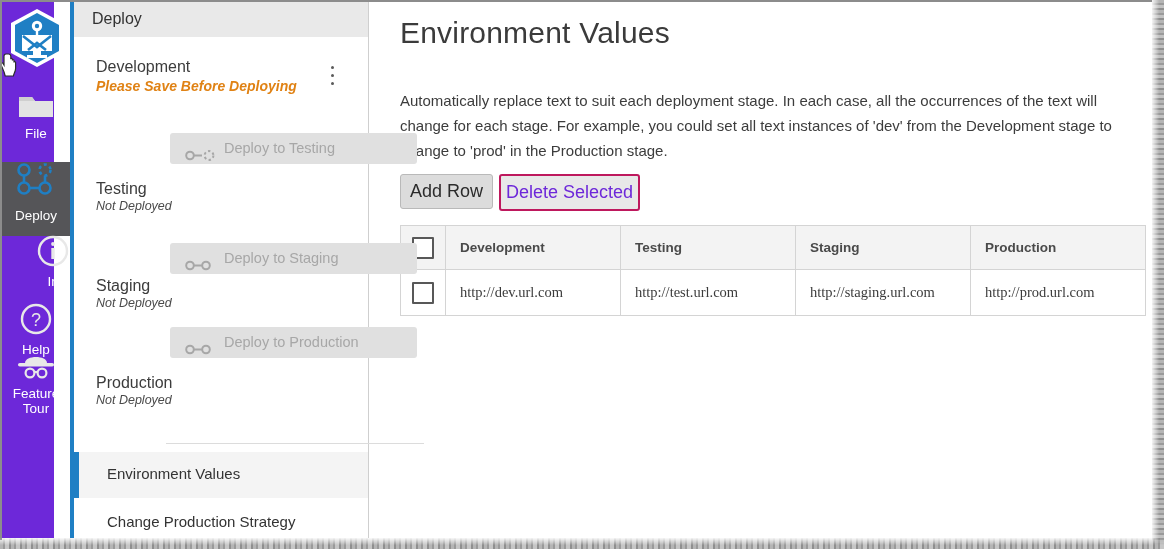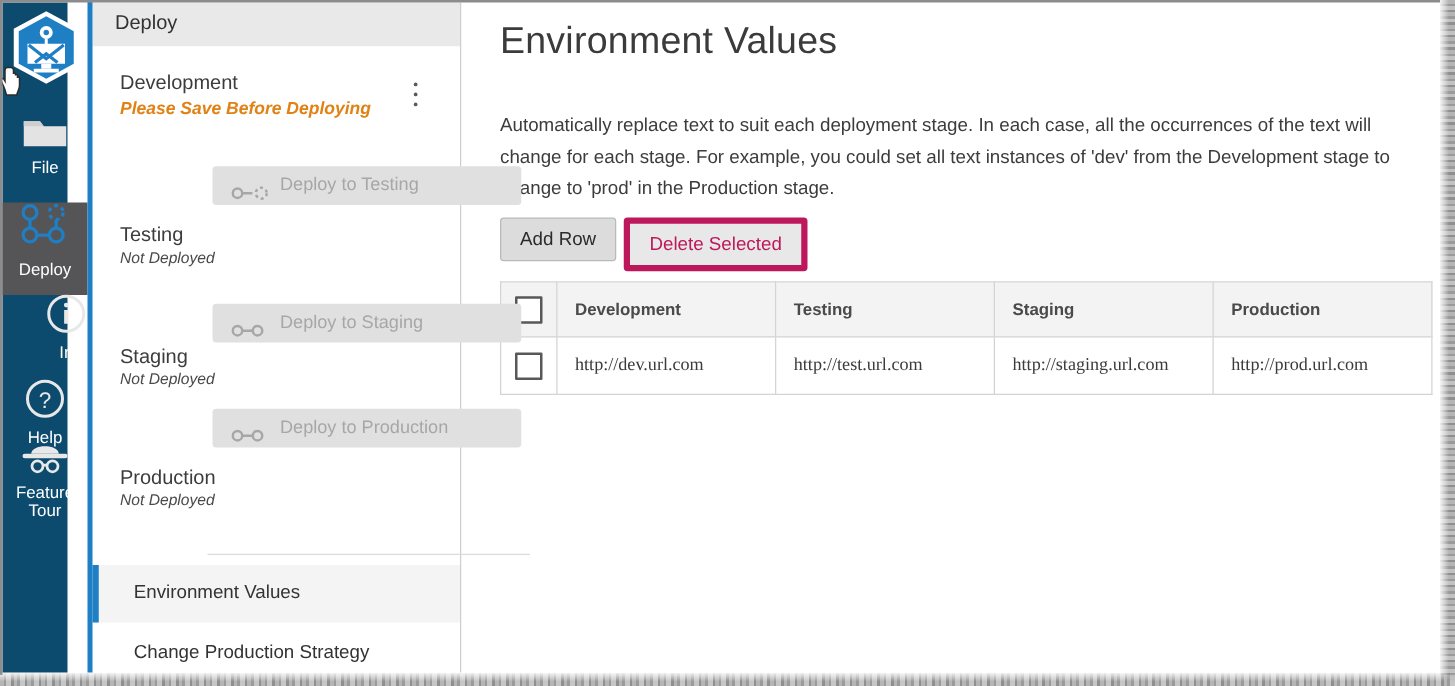--- a/index.html
+++ b/index.html
@@ -58,21 +58,21 @@
   }
   .frame-top { top: 0; left: 0; width: 1152px; height: 2px; }
   .frame-left { top: 0; left: 0; width: 2px; height: 540px; }
 
   
   #icon-rail {
     position: absolute;
     top: 2px; left: 2px;
     width: 52px;
     height: 536px;
-    background: #0c4a6e;
+    background: #6d28d9;
     z-index: 10;
   }
   #rail-accent {
     position: absolute;
     top: 0; left: 70px;
     width: 4px; height: 538px;
     background: #1f7fc4;
     z-index: 11;
   }
   .app-logo {
@@ -226,35 +226,35 @@
     width: 740px;
     font-size: 15px;
     line-height: 25px;
     color: #3c3c3c;
   }
   .action-btn {
     position: absolute;
     top: 172px;
     height: 33px;
     border-radius: 3px;
-    font-size: 15px;
+    font-size: 18px;
     line-height: 33px;
     text-align: center;
   }
   #btn-add-row {
     left: 31px; width: 91px;
     background: #dcdcdc;
     border: 1px solid #b9b9b9;
     color: #2b2b2b;
   }
   #btn-delete-selected {
     left: 130px; width: 137px;
     background: #e8e8e8;
-    border: 5px solid #be185d;
-    color: #be185d;
+    border: 2px solid #be185d;
+    color: #6d28d9;
   }
 
   
   #env-table {
     position: absolute;
     left: 31px; top: 223px;
     border-collapse: collapse;
     table-layout: fixed;
     font-size: 14.5px;
   }

